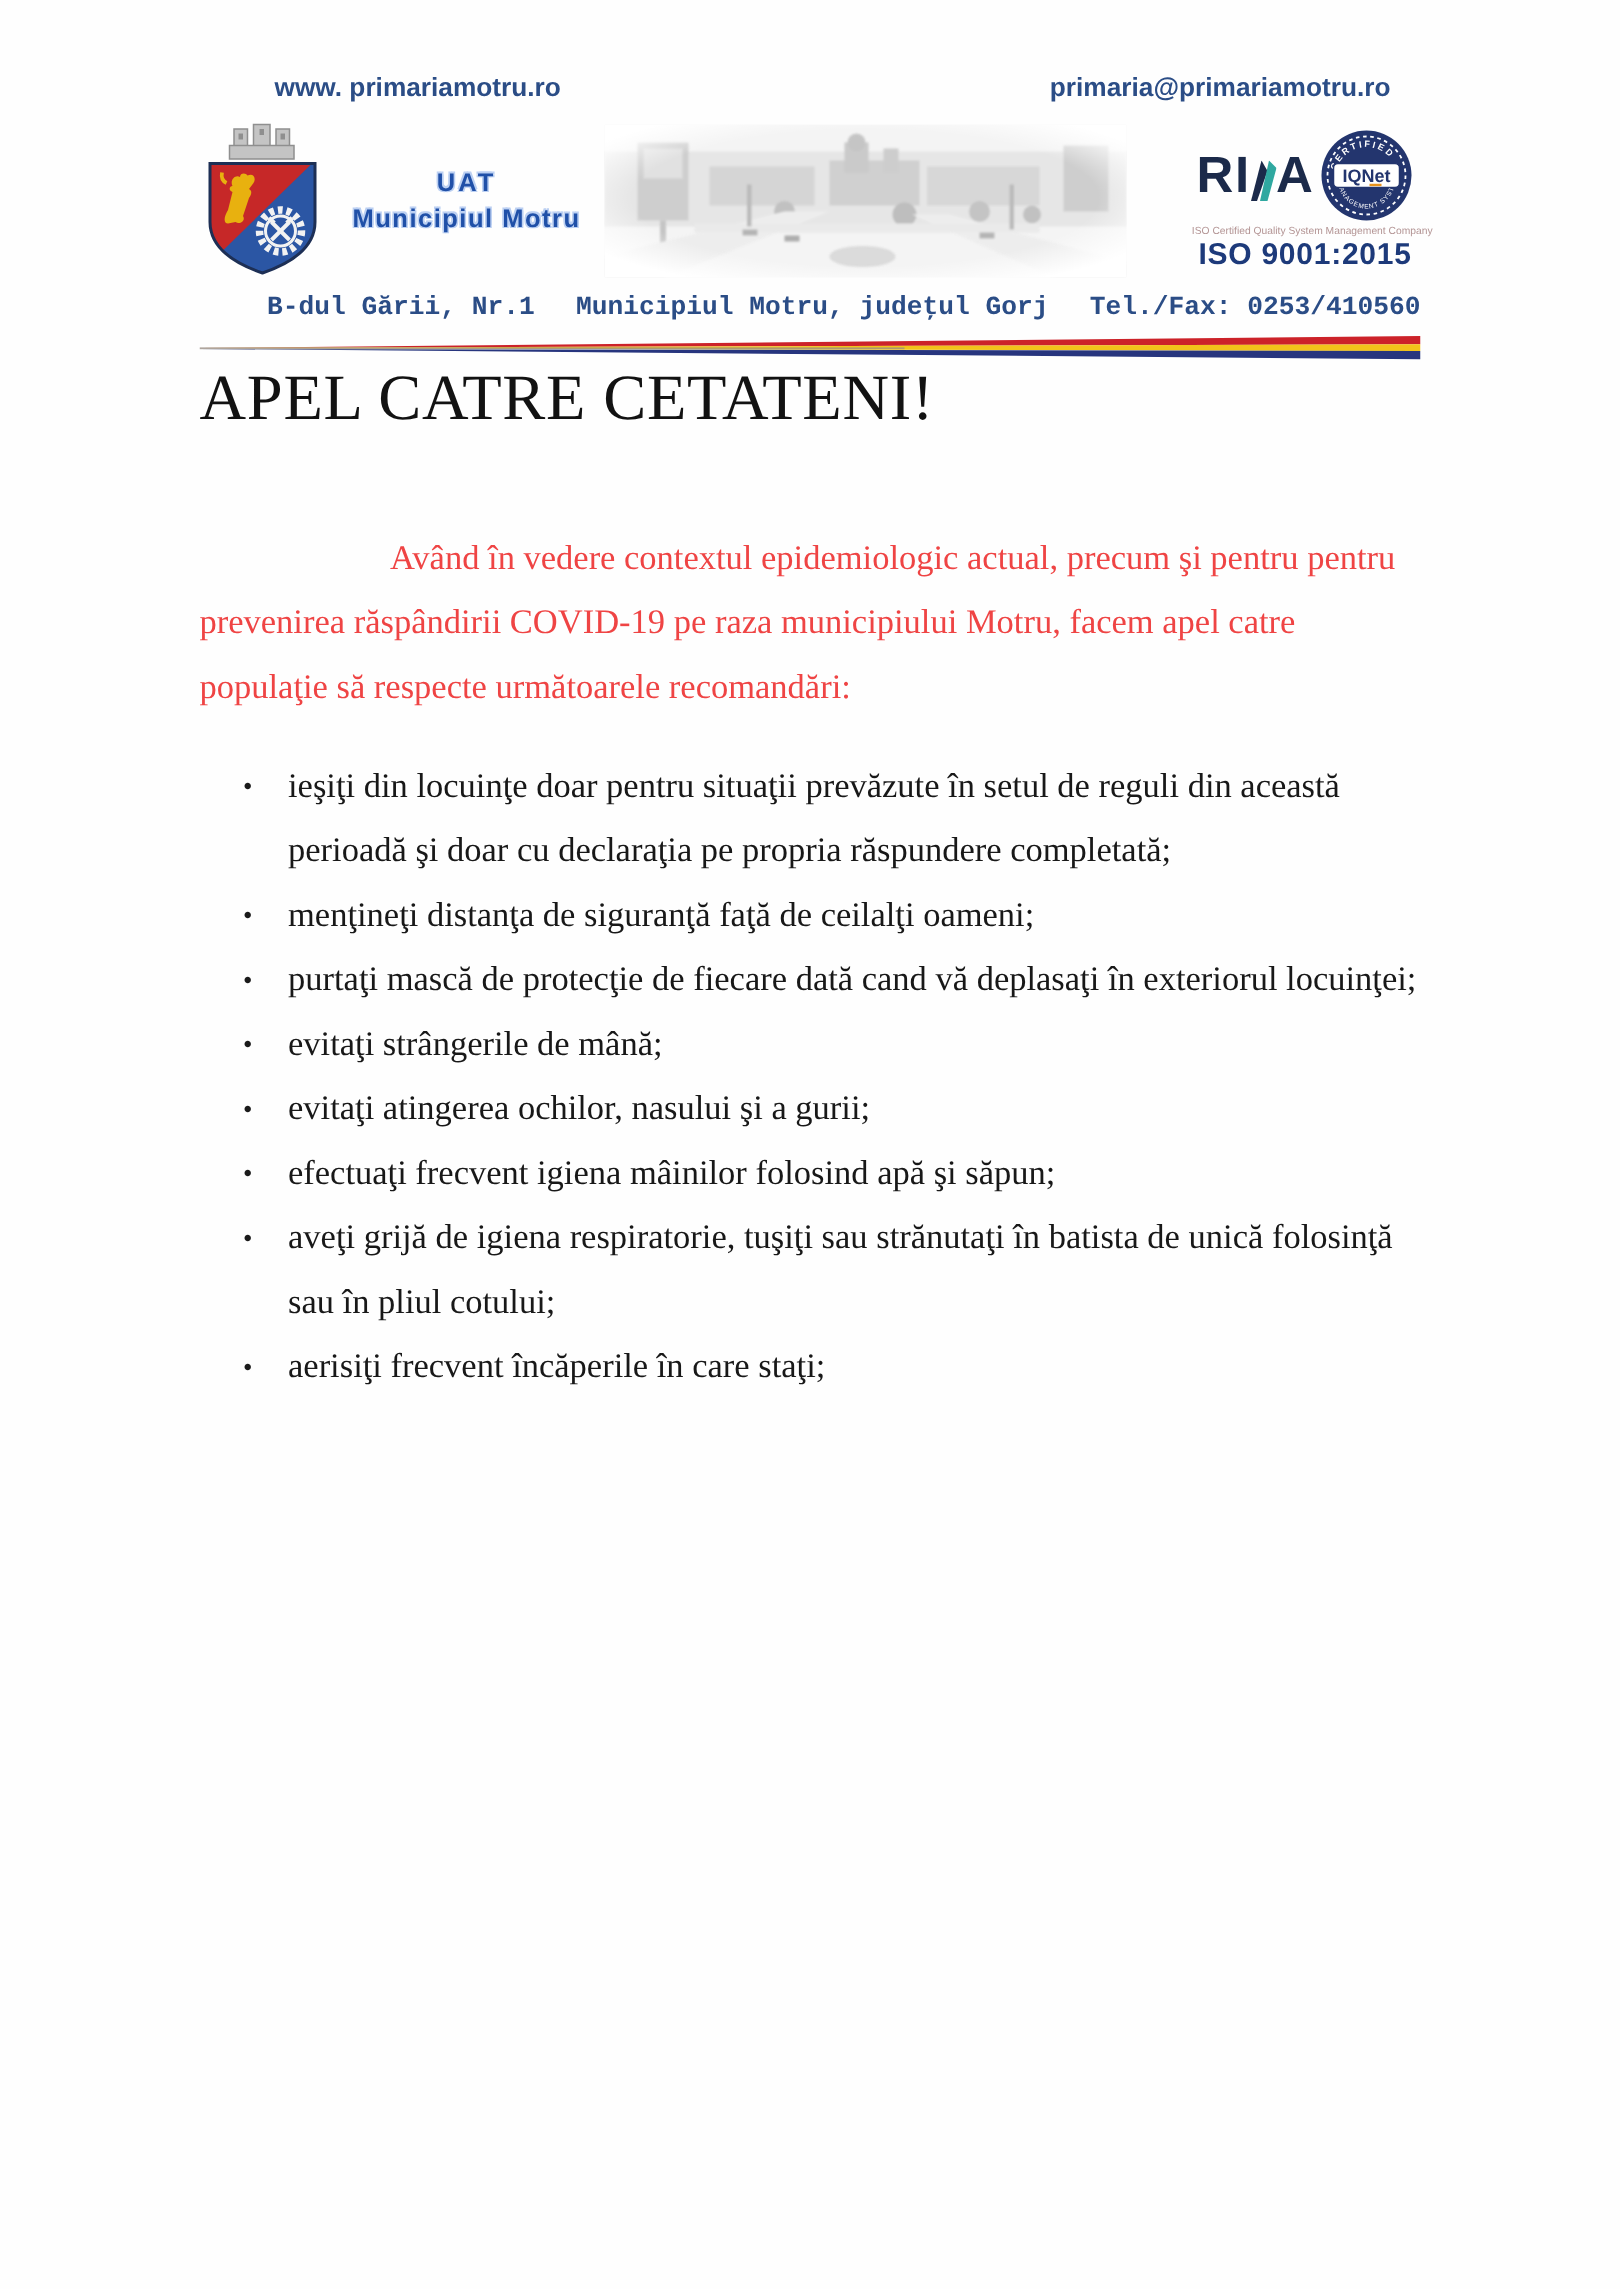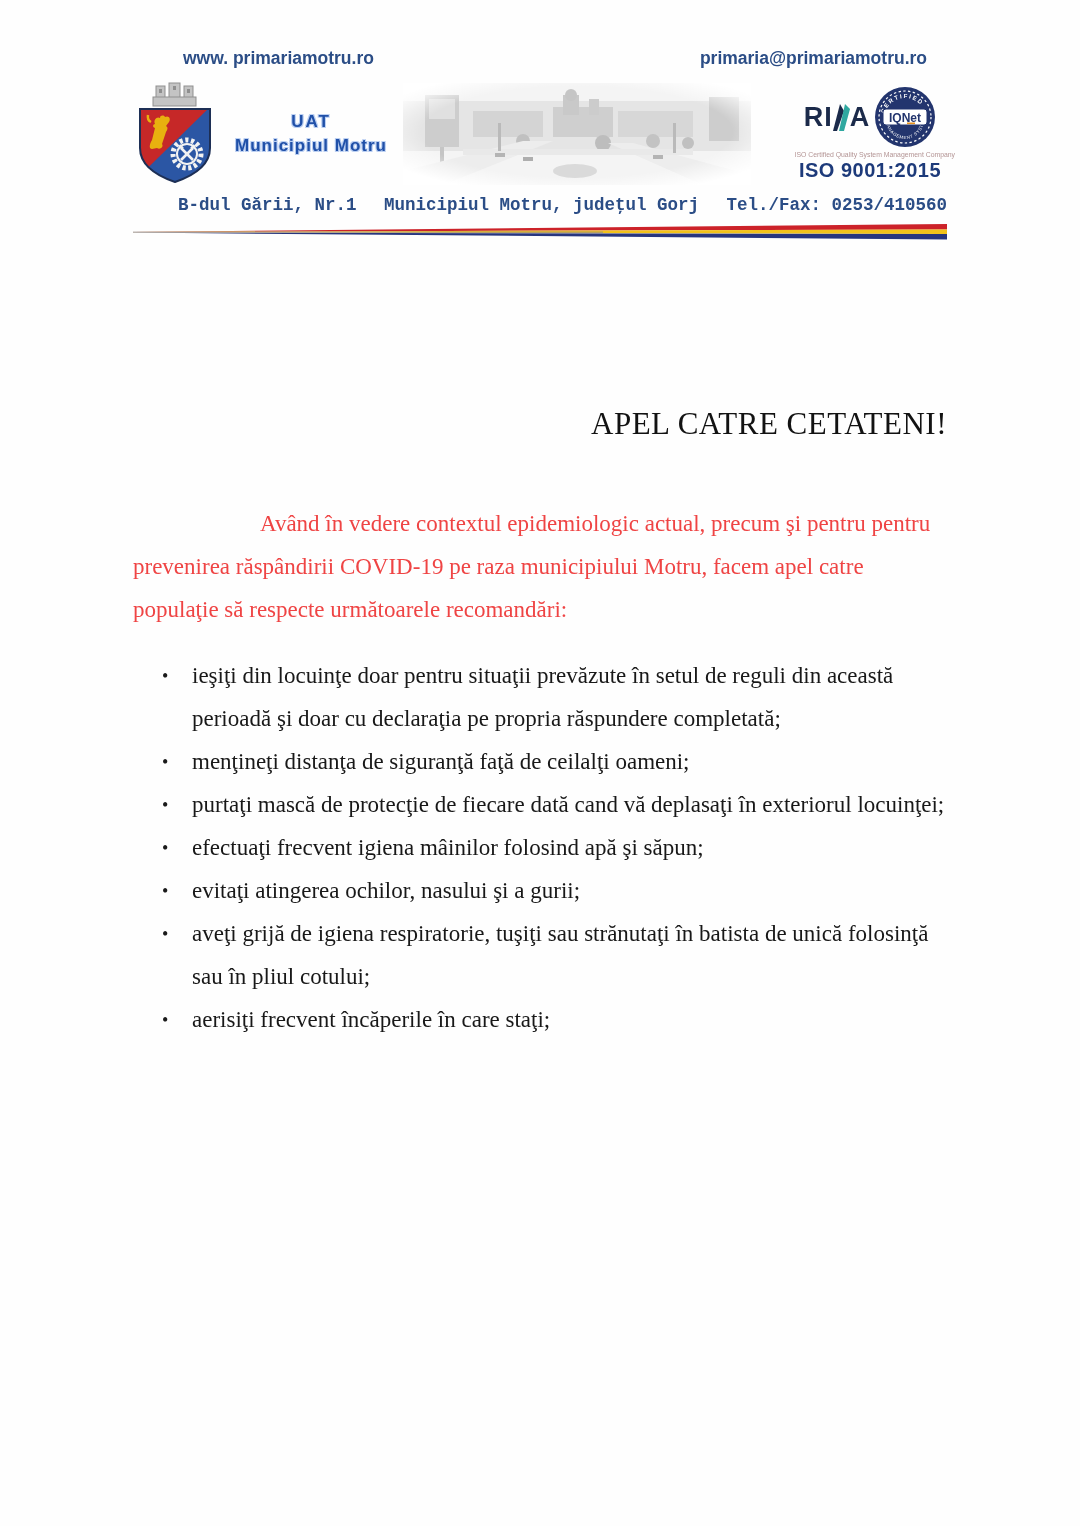--- a/index.html
+++ b/index.html
@@ -30,41 +30,41 @@
     font-weight:bold;color:#2050a8;
     text-shadow:1px 1px 0 #bcd0f2,-1px -1px 0 #bcd0f2,1px -1px 0 #bcd0f2,-1px 1px 0 #bcd0f2;
   }
   .org-l1{font-size:17px;letter-spacing:2px;}
   .org-l2{font-size:17px;margin-top:4px;letter-spacing:1px;}
   .photo{width:348px;height:102px;flex:0 0 auto;margin-left:2px;}
   .cert{margin-left:auto;width:154px;text-align:center;flex:0 0 auto;}
   .cert-logos{display:flex;align-items:center;justify-content:center;gap:4px;}
   .rina{display:flex;align-items:flex-end;
     font-family:"Liberation Sans","DejaVu Sans",sans-serif;
-    font-weight:bold;font-size:27px;color:#1b2a4a;line-height:1;letter-spacing:1px;}
+    font-weight:bold;font-size:34px;color:#1b2a4a;line-height:1;letter-spacing:1px;}
   .cert-small{
     margin-top:3px;font-family:"Liberation Sans","DejaVu Sans",sans-serif;
     font-size:7px;color:#b39494;white-space:nowrap;transform:scale(.98);
   }
   .iso-label{
     margin-top:1px;font-family:"Liberation Sans","DejaVu Sans",sans-serif;
     font-weight:bold;font-size:20px;color:#1d3a7a;letter-spacing:.5px;text-align:center;
   }
   .addr-row{
     display:flex;justify-content:space-between;
     margin-top:9px;padding-left:45px;
     font-family:Liberation Mono, monospace;
     font-weight:bold;font-size:17.5px;color:#2b4d86;
   }
   .swoosh{display:block;margin-top:9px;}
 
   
   .doc-title{
-    margin-top:165px;text-align:right;
-    font-size:31px;letter-spacing:.5px;color:#121212;
+    text-align:left;
+    font-size:43px;letter-spacing:.5px;color:#121212;
   }
   .intro{
     margin-top:60px;font-size:23px;line-height:43px;
     text-indent:127px;color:#ef4444;
   }
   ul.bullets{
     margin:4px 0 0 0;padding:0 0 0 59px;list-style:none;
     font-size:23px;line-height:43px;color:#181818;
   }
   ul.bullets li{position:relative;}
@@ -225,21 +225,22 @@
     </svg>
 
     <div class="doc-title">APEL CATRE CETATENI!</div>
 
     <p class="intro">Având în vedere contextul epidemiologic actual, precum şi pentru pentru prevenirea răspândirii COVID-19  pe raza municipiului Motru, facem apel catre populaţie să respecte următoarele recomandări:</p>
 
     <ul class="bullets">
         <li>ieşiţi din locuinţe doar pentru situaţii prevăzute în setul de reguli din această perioadă şi doar cu declaraţia pe propria răspundere completată;</li>
         <li>menţineţi distanţa de siguranţă faţă de ceilalţi oameni;</li>
         <li>purtaţi mască de protecţie de fiecare dată cand  vă deplasaţi în exteriorul locuinţei;</li>
+        <li>evitaţi strângerile de mână;</li>
+        <li>evitaţi atingerea ochilor, nasului şi a gurii;</li>
         <li>efectuaţi frecvent igiena mâinilor folosind apă şi săpun;</li>
-        <li>evitaţi atingerea ochilor, nasului şi a gurii;</li>
         <li>aveţi grijă de igiena respiratorie, tuşiţi sau strănutaţi în batista de unică folosinţă sau în pliul cotului;</li>
         <li>aerisiţi frecvent încăperile în care staţi;</li>
       </ul>
 
 
   </div>
 </div>
 
 </body></html>

